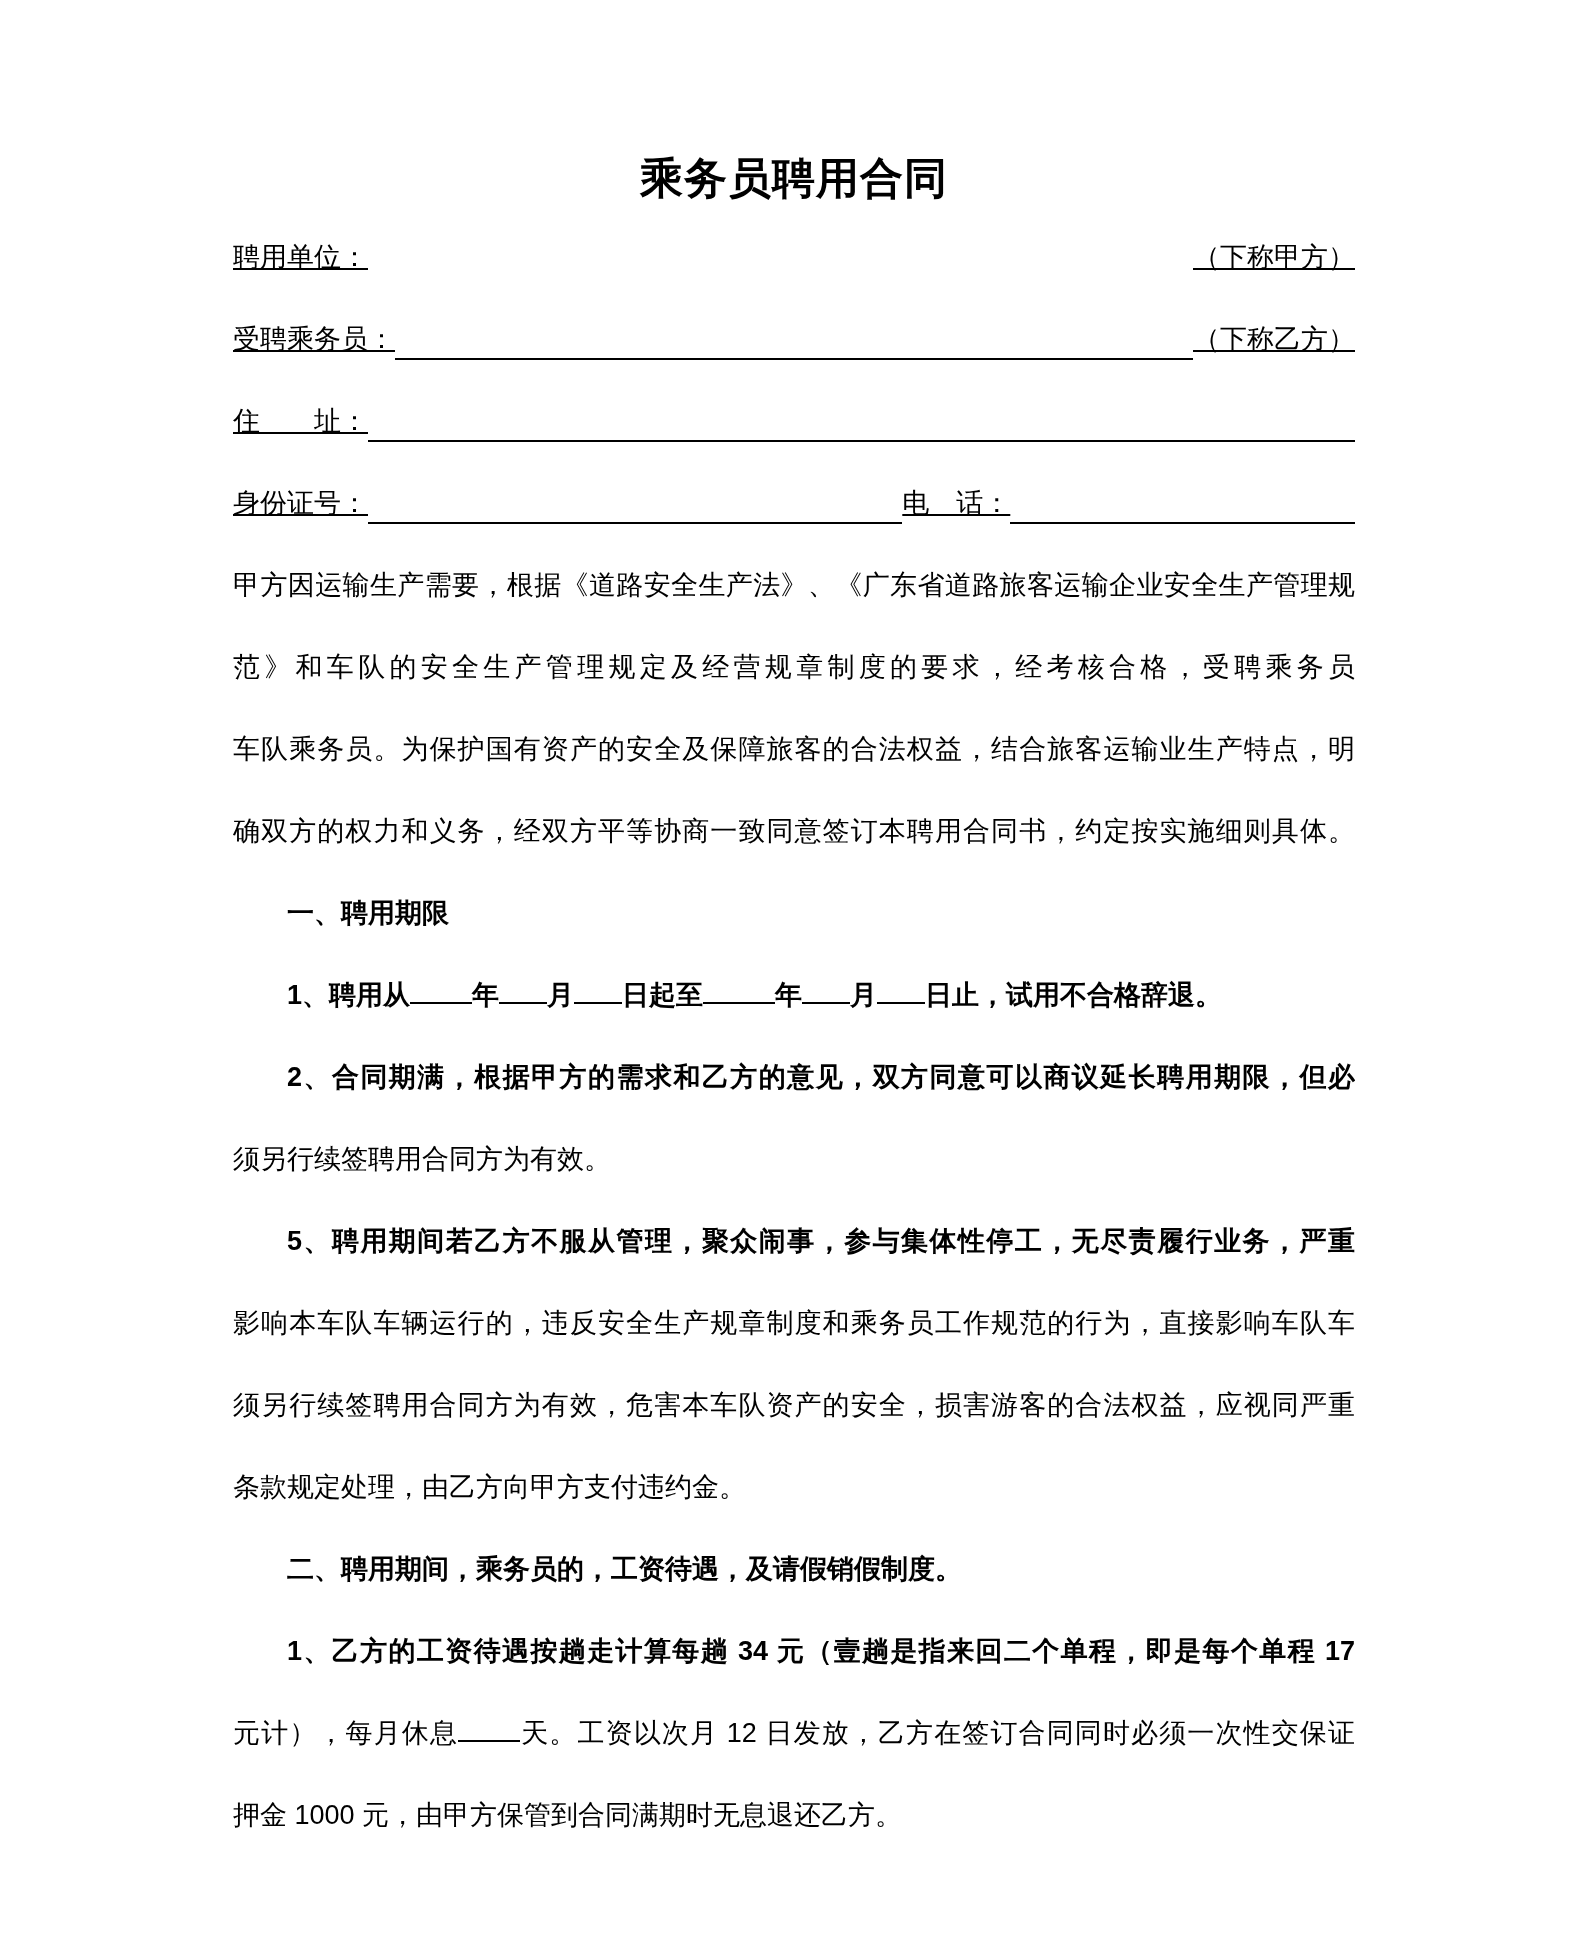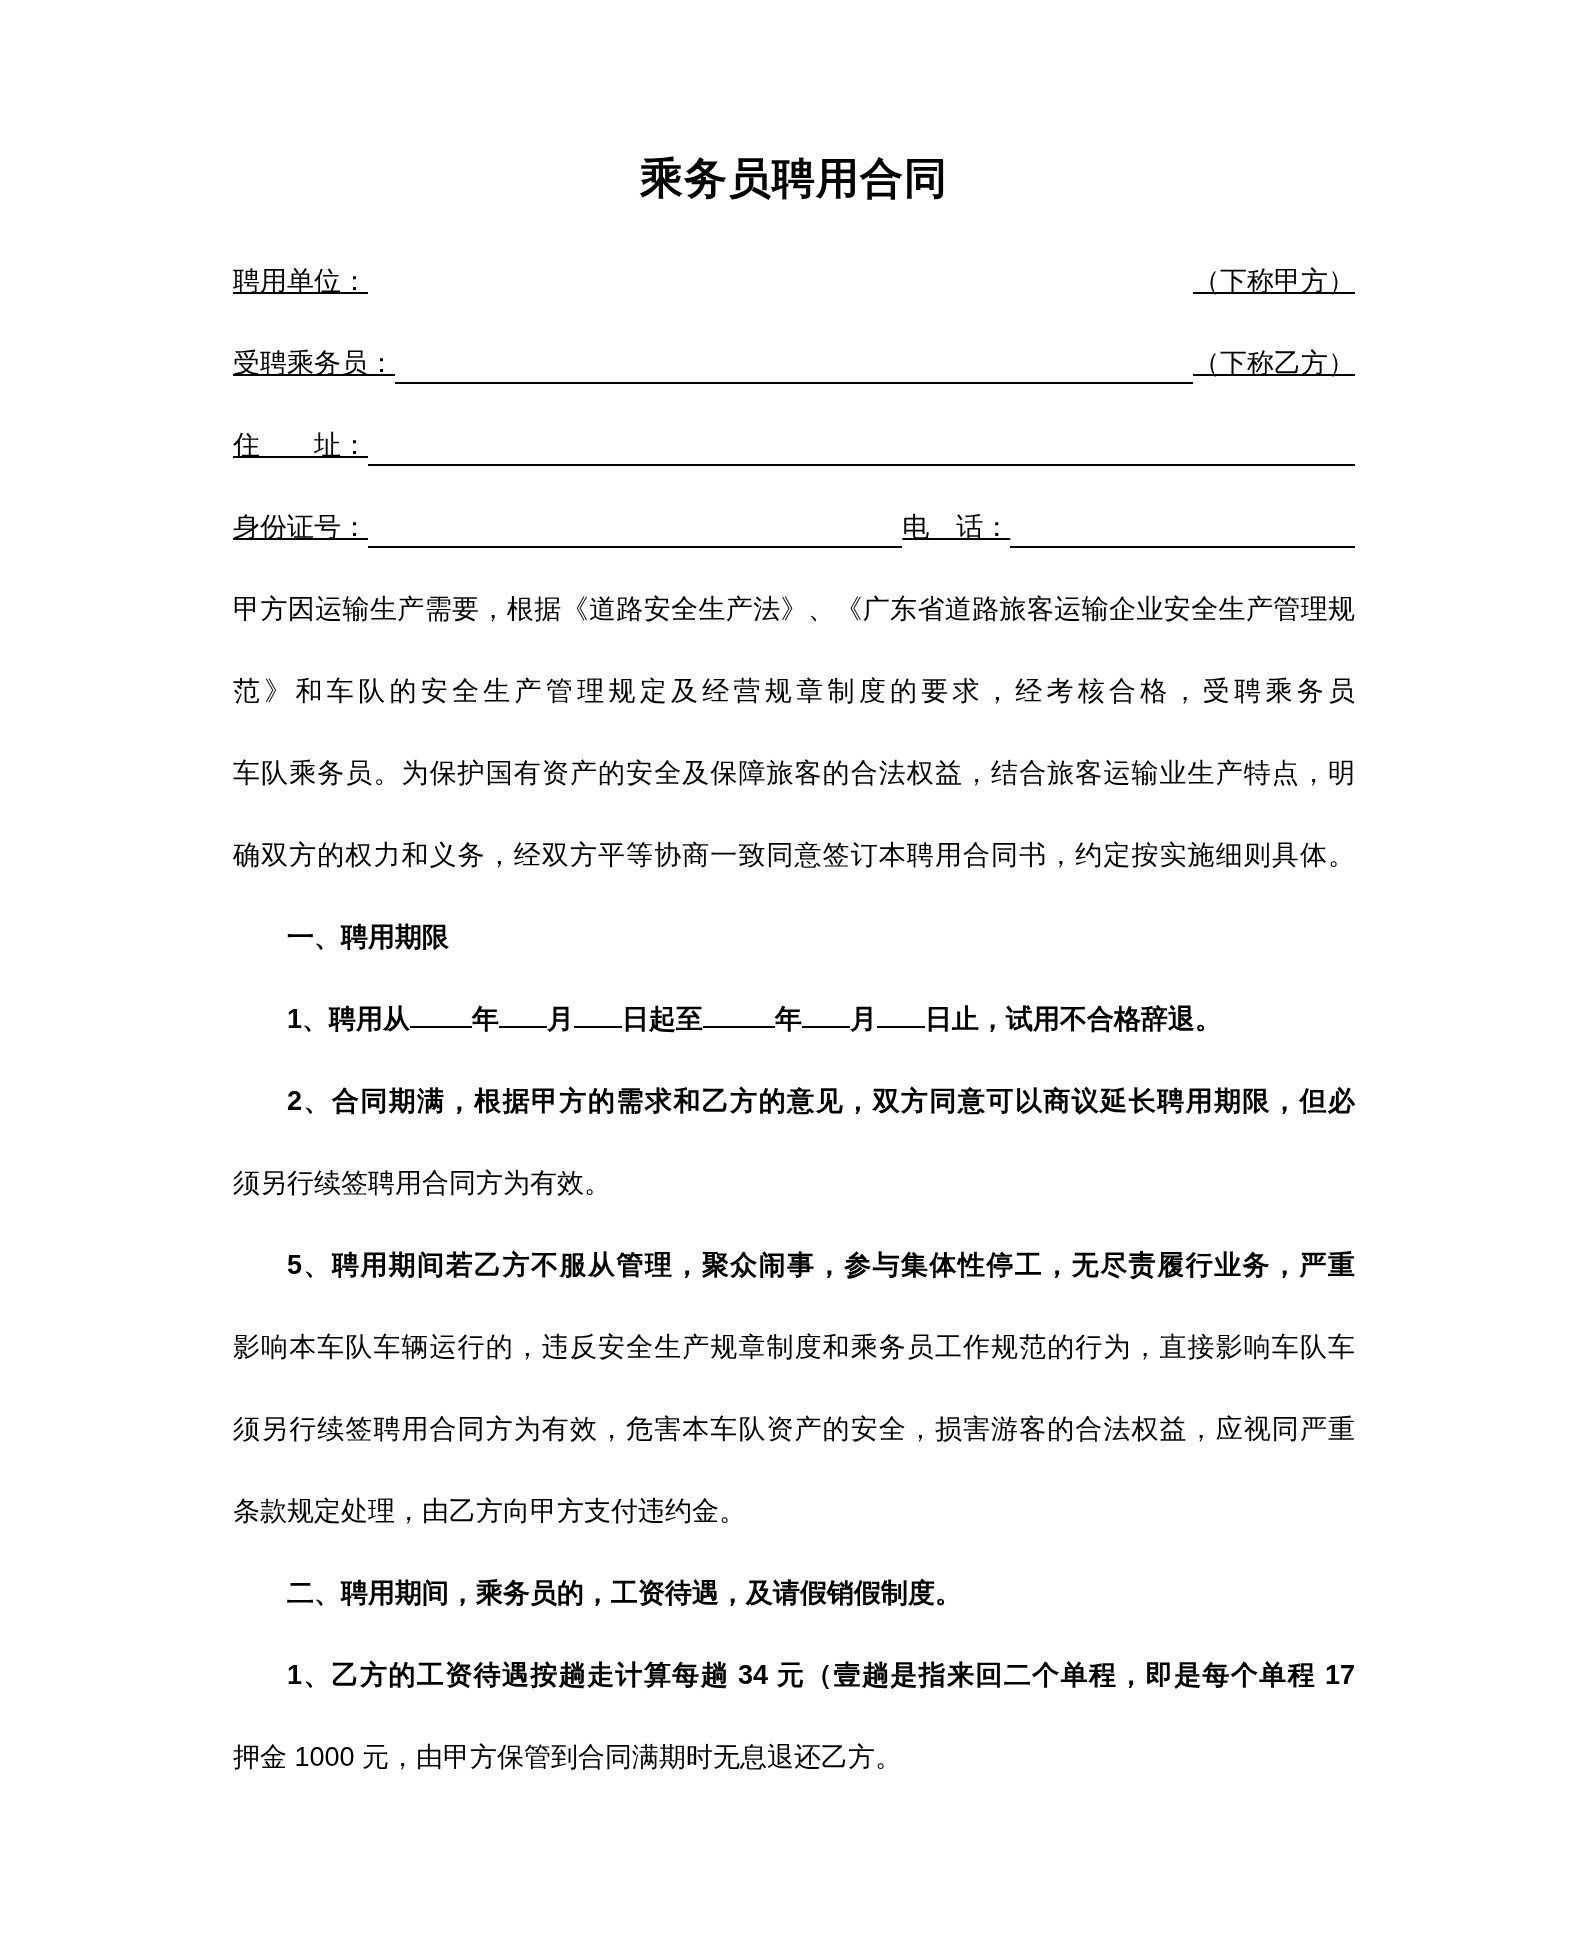--- a/index.html
+++ b/index.html
@@ -9,21 +9,21 @@
     font-family:"Liberation Sans","DejaVu Sans",sans-serif;
     overflow:hidden;
   }
   .page{
     box-sizing:border-box;
     width:1587px;height:1946px;
     padding:150px 232px 0 233px;
     overflow:hidden;
   }
   .title{
-    margin:0 0 34px 0;
+    margin:0 0 10px 0;
     font-size:43px;font-weight:bold;
     line-height:56px;text-align:center;
     letter-spacing:1px;
   }
   .row{
     display:flex;align-items:flex-start;
     height:82px;font-size:27px;text-decoration:underline;
   }
   .row .txt{line-height:82px;white-space:nowrap;}
   .row .fillline{flex:1 1 auto;height:60px;border-bottom:2px solid #000;}
@@ -94,15 +94,16 @@
   <div class="line">须另行续签聘用合同方为有效。</div>
 
   <div class="line just ind">5、聘用期间若乙方不服从管理，聚众闹事，参与集体性停工，无尽责履行业务，严重</div>
   <div class="line just">影响本车队车辆运行的，违反安全生产规章制度和乘务员工作规范的行为，直接影响车队车</div>
   <div class="line just">须另行续签聘用合同方为有效，危害本车队资产的安全，损害游客的合法权益，应视同严重</div>
   <div class="line">条款规定处理，由乙方向甲方支付违约金。</div>
 
   <div class="line ind">二、聘用期间，乘务员的，工资待遇，及请假销假制度。</div>
 
   <div class="line just ind">1、乙方的工资待遇按趟走计算每趟 34 元（壹趟是指来回二个单程，即是每个单程 17</div>
+  <div class="line just"><span>元计），每月休息</span><span class="blank b62"></span><span>天。工资以次月 12 日发放，乙方在签订合同同时必须一次性交保证</span></div>
   <div class="line">押金 1000 元，由甲方保管到合同满期时无息退还乙方。</div>
 
 </div>
 
 </body></html>

